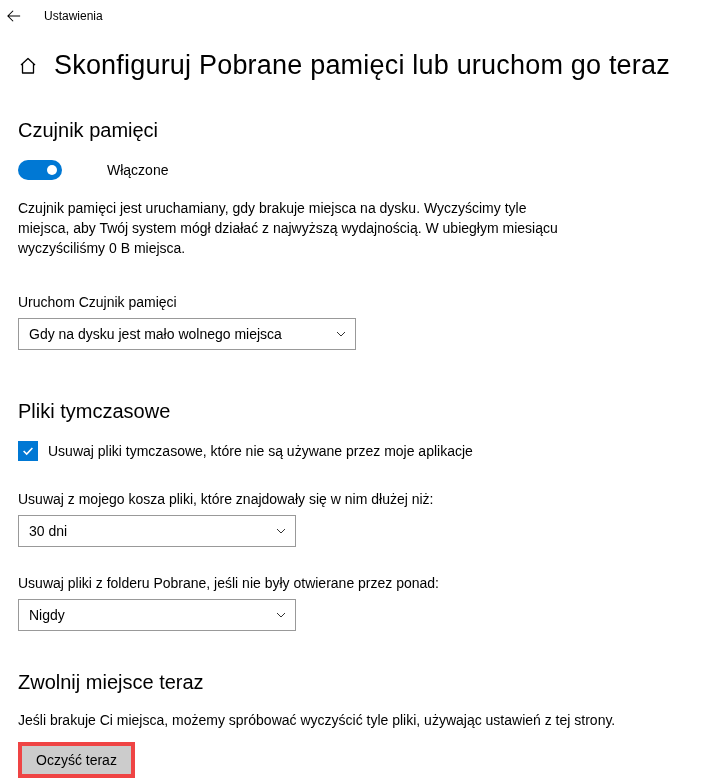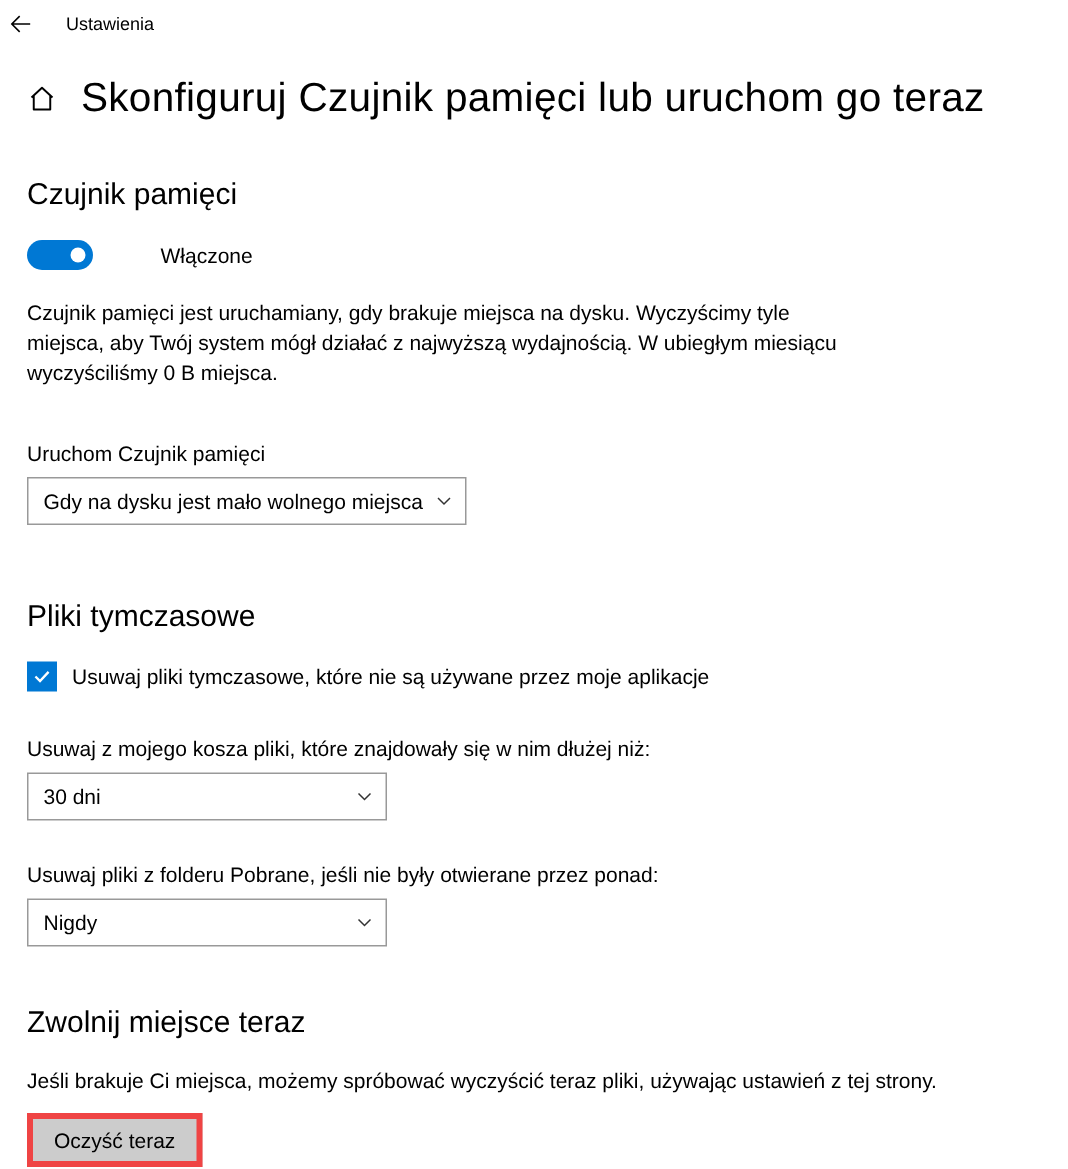--- a/index.html
+++ b/index.html
@@ -94,22 +94,22 @@
     border: 1px solid #999;
     height: 32px;
     display: flex;
     align-items: center;
     justify-content: space-between;
     padding: 0 8px 0 10px;
     cursor: pointer;
     font-size: 14px;
     background: #fff;
   }
-  .dropdown.wide { width: 293px; }
-  .dropdown.narrow { width: 240px; }
+  .dropdown.wide { width: 338px; }
+  .dropdown.narrow { width: 278px; }
   .chevron {
     width: 12px;
     height: 12px;
   }
   .section-gap { margin-top: 50px; }
   .checkbox-row {
     display: flex;
     align-items: center;
     margin-bottom: 30px;
   }
@@ -150,21 +150,21 @@
   <div class="titlebar-title">Ustawienia</div>
 </div>
 
 <div class="content">
   <div class="header-row">
     <div class="home-icon">
       <svg viewBox="0 0 20 20" width="20" height="20">
         <path d="M3 9 L10 2.5 L17 9 M4.5 8 V17 H15.5 V8" stroke="#000" stroke-width="1.3" fill="none" stroke-linejoin="round"></path>
       </svg>
     </div>
-    <h1 class="page-title">Skonfiguruj Czujnik pamięci lub uruchom go teraz</h1>
+    <h1 class="page-title">Skonfiguruj Pobrane pamięci lub uruchom go teraz</h1>
   </div>
 
   <h2 class="section-heading">Czujnik pamięci</h2>
 
   <div class="toggle-row">
     <div class="toggle on">
       <div class="toggle-knob"></div>
     </div>
     <span class="toggle-label">Włączone</span>
   </div>
@@ -205,18 +205,18 @@
     <div class="dropdown narrow">
       <span>Nigdy</span>
       <svg class="chevron" viewBox="0 0 12 12">
         <path d="M2 4 L6 8 L10 4" stroke="#333" stroke-width="1" fill="none"></path>
       </svg>
     </div>
   </div>
 
   <h2 class="section-heading section-gap" style="margin-top:40px">Zwolnij miejsce teraz</h2>
 
-  <p class="free-desc">Jeśli brakuje Ci miejsca, możemy spróbować wyczyścić teraz pliki, używając ustawień z tej strony.</p>
+  <p class="free-desc">Jeśli brakuje Ci miejsca, możemy spróbować wyczyścić tyle pliki, używając ustawień z tej strony.</p>
 
   <div class="button">
     <span>Oczyść teraz</span>
   </div>
 </div>
 
 </body></html>

